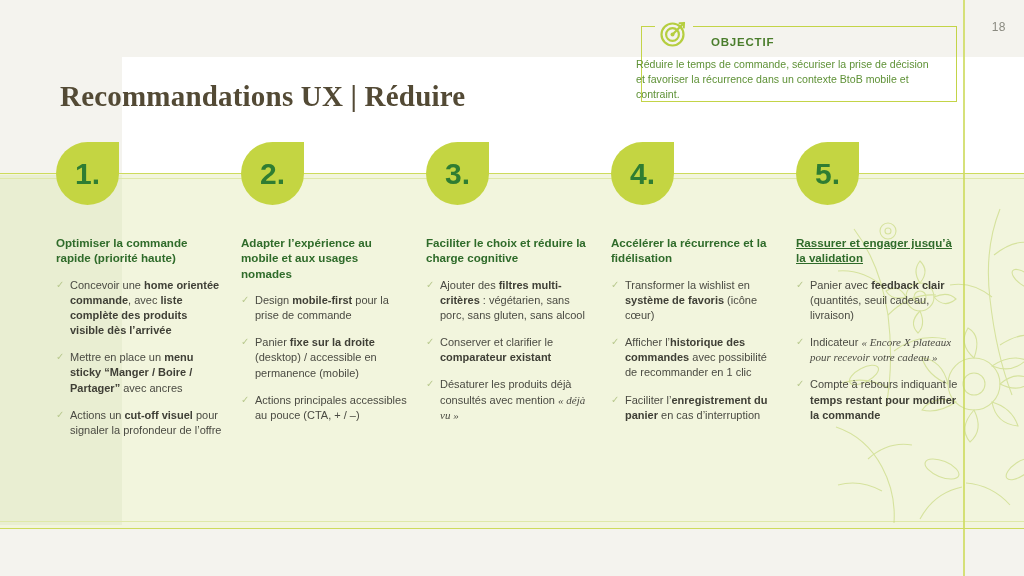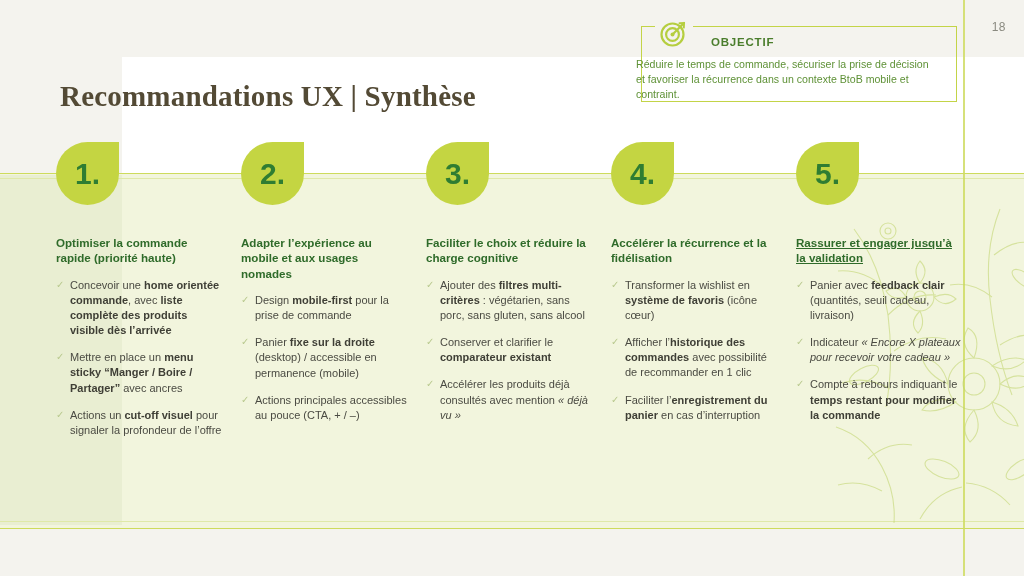--- a/index.html
+++ b/index.html
@@ -104,21 +104,21 @@
   .col.c5 .col-head{color:#2f6b2a;text-decoration:underline;}
   ul.points{list-style:none;margin:12px 0 0 0;padding:0;}
   ul.points li{
     position:relative;padding-left:14px;margin-bottom:12px;
     font-size:11px;line-height:1.38;color:#4a4a42;
   }
   ul.points li .chk{
     position:absolute;left:0;top:0px;color:#b9c98e;font-size:10px;
   }
   ul.points li b{color:#3f3f36;font-weight:bold;}
-  ul.points li i{font-style:italic;}
+  ul.points li i{font-style:italic;font-family:Liberation Serif, serif;}
 </style>
 </head>
 <body>
 
 <div class="slide">
 
   <div class="white-panel"></div>
   <div class="green-band"></div>
   <div class="band-left-tint"></div>
   <div class="green-band-inner-top"></div>
@@ -173,21 +173,21 @@
       <circle cx="13.5" cy="16.5" r="11"></circle>
       <circle cx="13.5" cy="16.5" r="6.4"></circle>
       <circle cx="13.5" cy="16.5" r="2" fill="#b5ce3f" stroke="none"></circle>
       <path d="M13.5 16.5 L25 5" stroke-width="2.2"></path>
       <path d="M20.5 5.2 L25 5 L24.8 9.6" stroke-width="2"></path>
     </svg>
   </div>
   <div class="obj-title">OBJECTIF</div>
   <div class="obj-body">Réduire le temps de commande, sécuriser la prise de décision et favoriser la récurrence dans un contexte BtoB mobile et contraint.</div>
 
-  <div class="title">Recommandations UX | Synthèse</div>
+  <div class="title">Recommandations UX | Réduire</div>
 
   <div class="cols">
     <div class="col c1">
       <div class="badge">1.</div>
       <div class="col-head">Optimiser la commande rapide (priorité haute)</div>
       <ul class="points">
           <li><span class="chk">✓</span><span>Concevoir une </span><b>home orientée commande</b><span>, avec </span><b>liste complète des produits visible dès l’arrivée</b></li>
           <li><span class="chk">✓</span><span>Mettre en place un </span><b>menu sticky “Manger / Boire / Partager”</b><span> avec ancres</span></li>
           <li><span class="chk">✓</span><span>Actions un </span><b>cut-off visuel</b><span> pour signaler la profondeur de l’offre</span></li>
         </ul>
@@ -200,21 +200,21 @@
           <li><span class="chk">✓</span><span>Panier </span><b>fixe sur la droite</b><span> (desktop) / accessible en permanence (mobile)</span></li>
           <li><span class="chk">✓</span><span>Actions principales accessibles au pouce (CTA, + / –)</span></li>
         </ul>
     </div>
     <div class="col c3">
       <div class="badge">3.</div>
       <div class="col-head">Faciliter le choix et réduire la charge cognitive</div>
       <ul class="points">
           <li><span class="chk">✓</span><span>Ajouter des </span><b>filtres multi-critères</b><span> : végétarien, sans porc, sans gluten, sans alcool</span></li>
           <li><span class="chk">✓</span><span>Conserver et clarifier le </span><b>comparateur existant</b></li>
-          <li><span class="chk">✓</span><span>Accélérer les produits déjà consultés avec mention </span><i>« déjà vu »</i></li>
+          <li><span class="chk">✓</span><span>Désaturer les produits déjà consultés avec mention </span><i>« déjà vu »</i></li>
         </ul>
     </div>
     <div class="col c4">
       <div class="badge">4.</div>
       <div class="col-head">Accélérer la récurrence et la fidélisation</div>
       <ul class="points">
           <li><span class="chk">✓</span><span>Transformer la wishlist en </span><b>système de favoris</b><span> (icône cœur)</span></li>
           <li><span class="chk">✓</span><span>Afficher l’</span><b>historique des commandes</b><span> avec possibilité de recommander en 1 clic</span></li>
           <li><span class="chk">✓</span><span>Faciliter l’</span><b>enregistrement du panier</b><span> en cas d’interruption</span></li>
         </ul>

